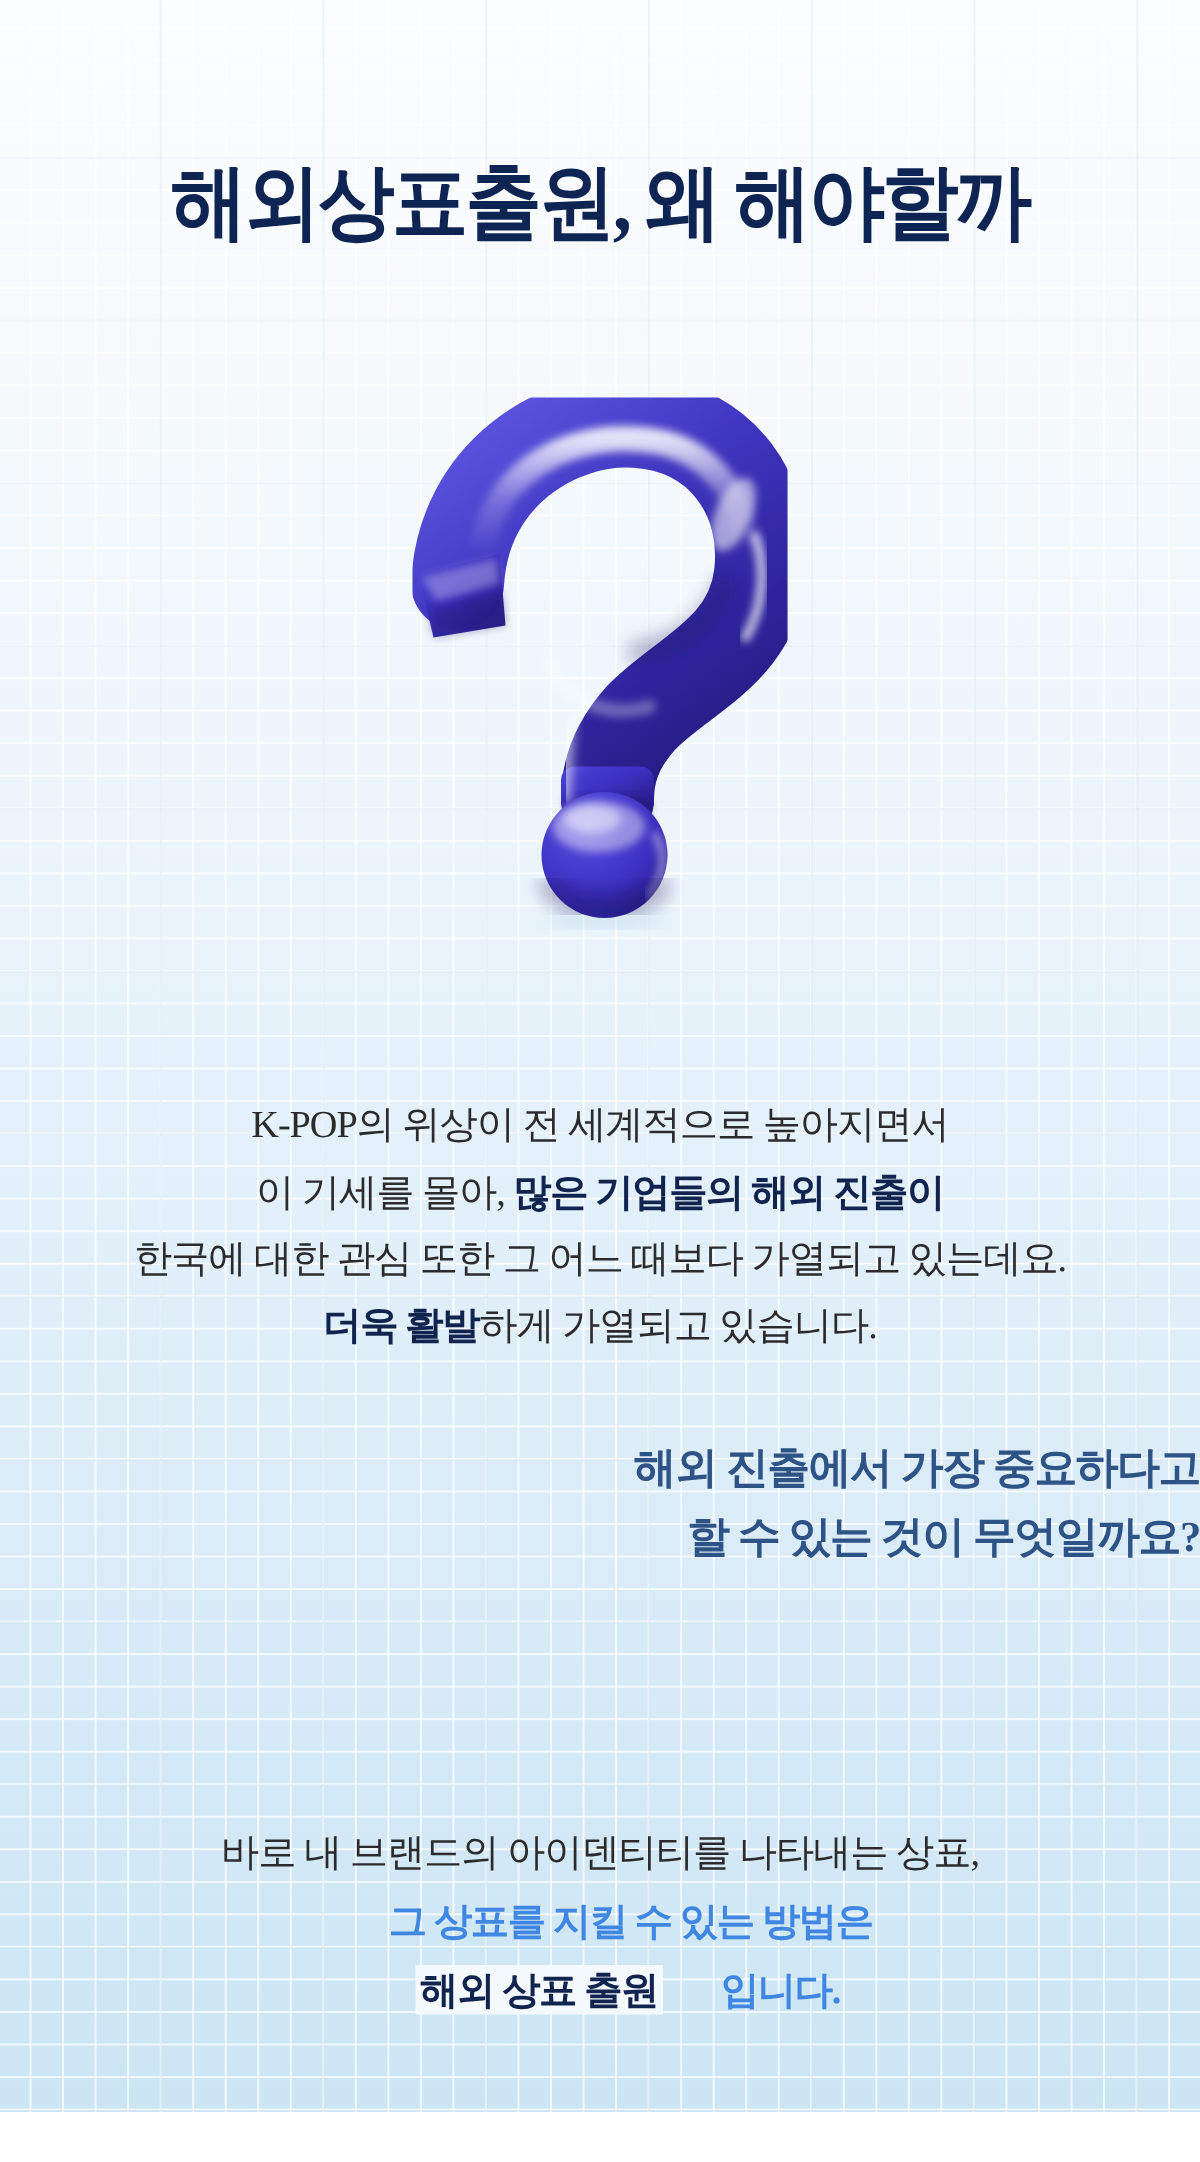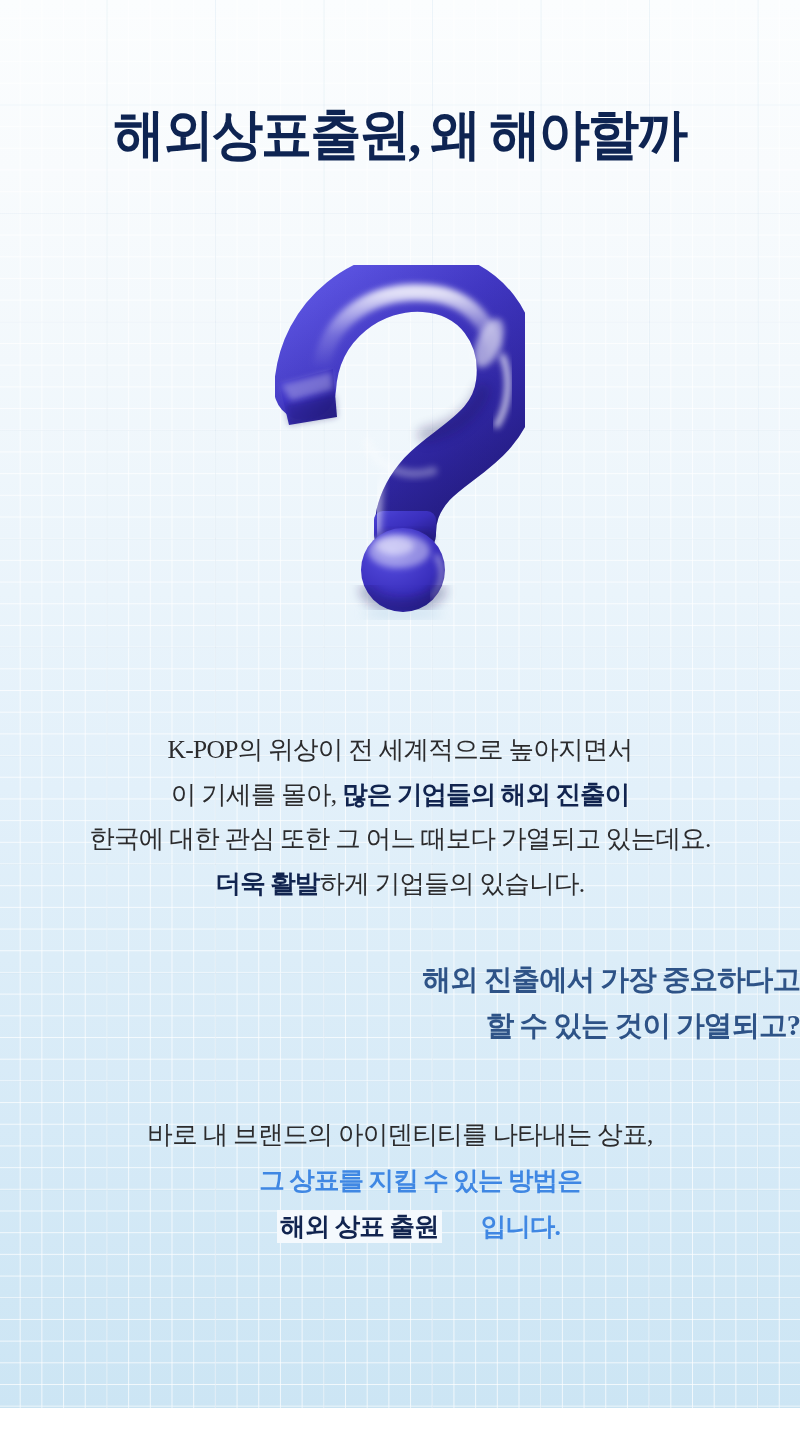--- a/index.html
+++ b/index.html
@@ -98,21 +98,21 @@
     font-size: 28.5px;
     line-height: 46px;
     font-weight: 800;
     color: #2e5387;
     letter-spacing: -0.9px;
     text-align: right;
   }
 
   
   #para2 {
-    top: 1112px;
+    top: 1212px;
     font-size: 25.5px;
     line-height: 46px;
     color: #2b2b2d;
     font-weight: 400;
     letter-spacing: -0.7px;
   }
   #para2 .accent {
     font-weight: 800;
     color: #3f87e3;
     letter-spacing: -0.9px;
@@ -229,26 +229,26 @@
 
         <path d="M 92 326 C 104 344, 152 344, 164 326" fill="none" stroke="#150f55" stroke-width="14" opacity="0.35" stroke-linecap="round" filter="url(#soft2)"></path>
       </g>
     </svg>
   </div>
 
   <div class="layer" id="para1">
     <div class="nowrap">K-POP의 위상이 전 세계적으로 높아지면서</div>
     <div class="nowrap"><span>이 기세를 몰아, </span><b>많은 기업들의 해외 진출이</b></div>
     <div class="nowrap">한국에 대한 관심 또한 그 어느 때보다 가열되고 있는데요.</div>
-    <div class="nowrap"><b>더욱 활발</b><span>하게 기업들의 있습니다.</span></div>
+    <div class="nowrap"><b>더욱 활발</b><span>하게 가열되고 있습니다.</span></div>
   </div>
 
   <div class="layer" id="question">
     <div class="nowrap">해외 진출에서 가장 중요하다고</div>
-    <div class="nowrap">할 수 있는 것이 가열되고?</div>
+    <div class="nowrap">할 수 있는 것이 무엇일까요?</div>
   </div>
 
   <div class="layer" id="para2">
     <div class="nowrap">바로 내 브랜드의 아이덴티티를 나타내는 상표,</div>
     <div class="nowrap"><span class="accent">그 상표를 지킬 수 있는 방법은</span></div>
     <div class="nowrap"><span class="mark">해외 상표 출원</span><span class="accent">입니다.</span></div>
   </div>
 
 </div>
 

